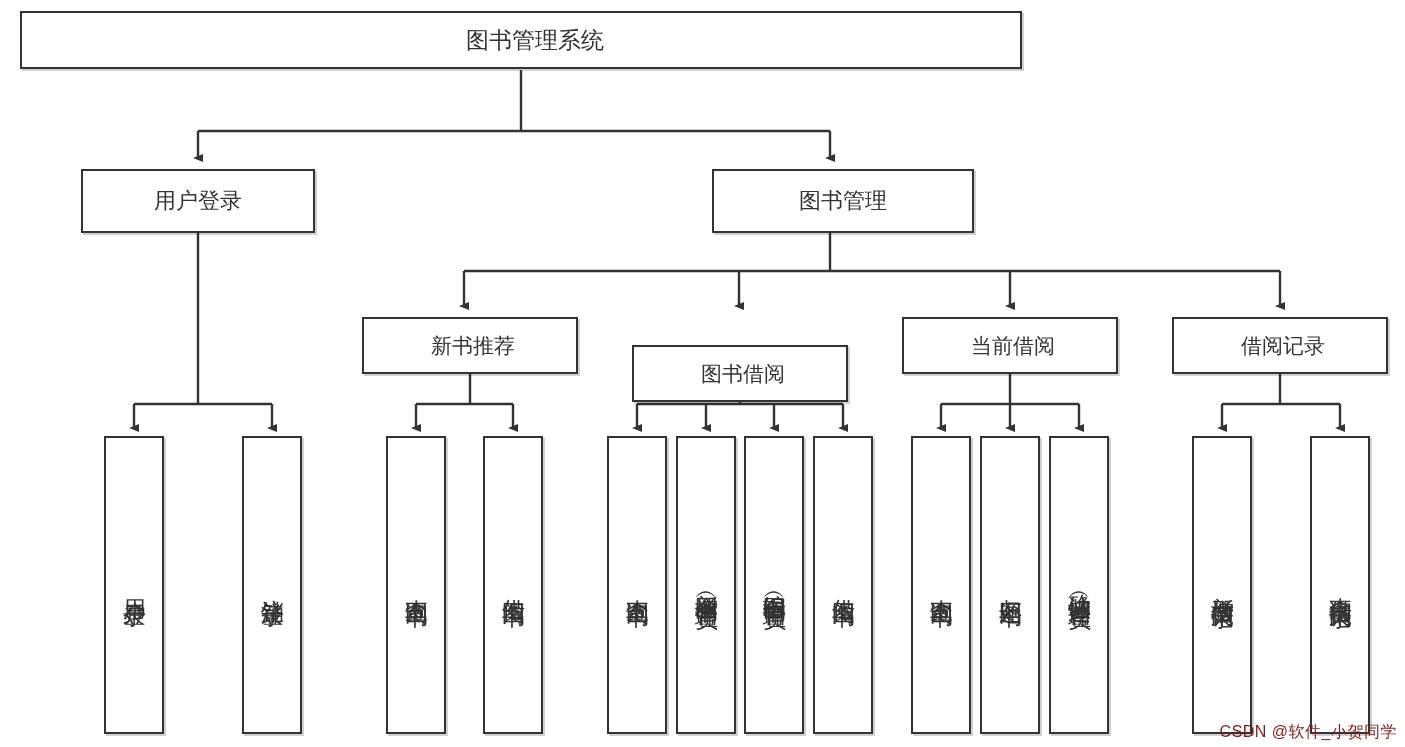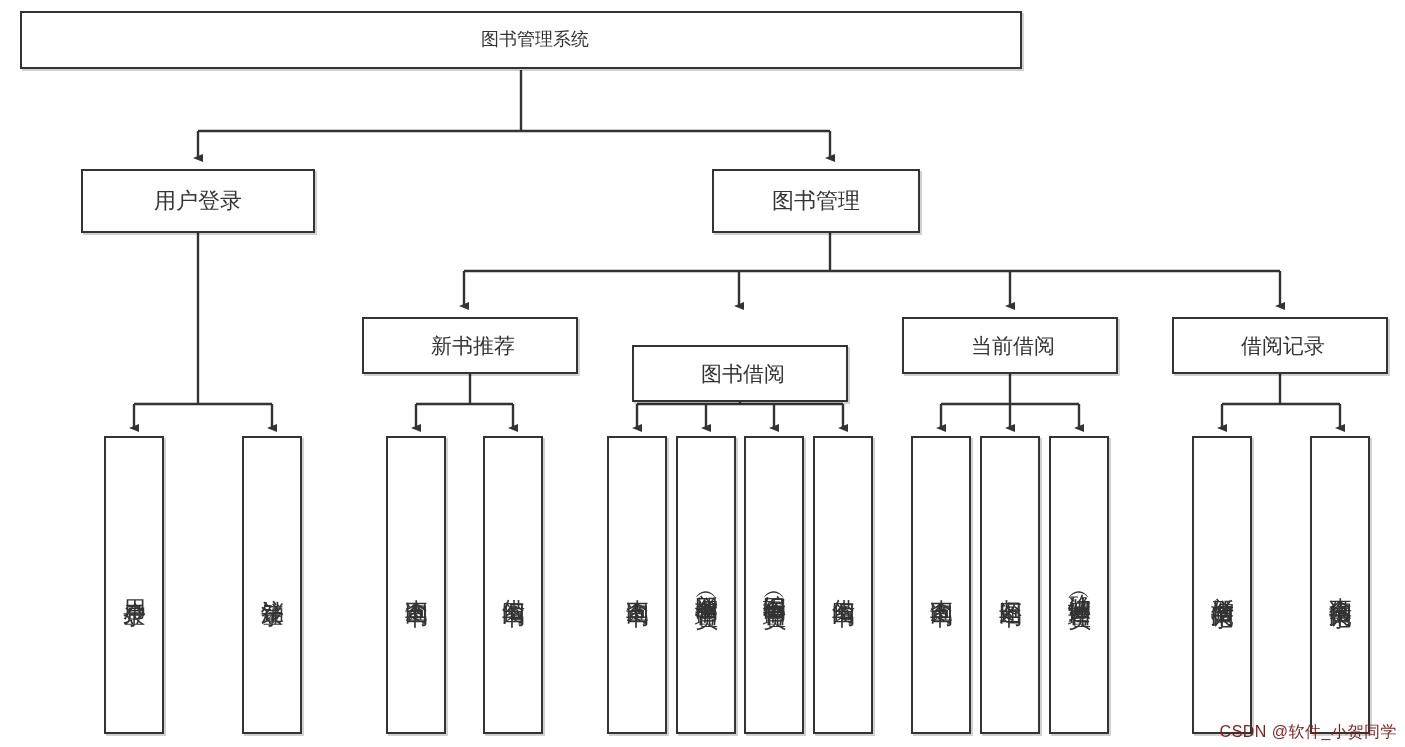--- a/index.html
+++ b/index.html
@@ -22,21 +22,21 @@
     justify-content:center;
     color:#333333;
     box-shadow:2px 2px 0 rgba(0,0,0,0.18);
   }
   .node .label{
     display:block;
     text-align:center;
     line-height:1.22;
     color:#333;
   }
-  .node.root{ font-size:18px;padding-left:28px; }
+  .node.root{ font-size:23px;padding-left:28px; }
   .node.lvl2{ font-size:22px; }
   .node.lvl3{ font-size:21px;padding-left:6px; }
 
   .node.leaf{
     border-width:2px;
   }
   .node.leaf .label{
     writing-mode:vertical-rl;
     text-orientation:upright;
     font-size:23px;
@@ -110,21 +110,21 @@
     </g>
   </svg>
 
   <div class="node root" style="left:20px;top:11px;width:1002px;height:58px;">
     <span class="label">图书管理系统</span>
   </div>
 
   <div class="node lvl2" style="left:81px;top:169px;width:234px;height:64px;">
     <span class="label">用户登录</span>
   </div>
-  <div class="node lvl2" style="left:712px;top:169px;width:208px;height:64px;">
+  <div class="node lvl2" style="left:712px;top:169px;width:262px;height:64px;">
     <span class="label">图书管理</span>
   </div>
 
   <div class="node lvl3" style="left:362px;top:317px;width:216px;height:57px;">
     <span class="label">新书推荐</span>
   </div>
   <div class="node lvl3" style="left:632px;top:317px;width:216px;height:57px;margin-top:28px;">
     <span class="label">图书借阅</span>
   </div>
   <div class="node lvl3" style="left:902px;top:317px;width:216px;height:57px;">

